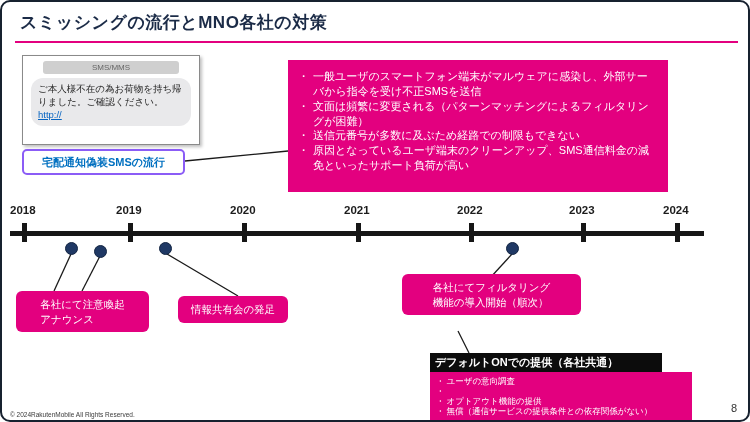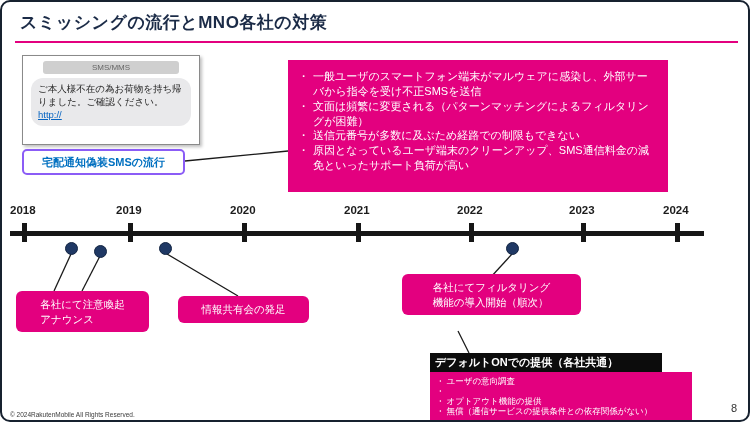--- a/index.html
+++ b/index.html
@@ -29,21 +29,21 @@
   .tl-line { position:absolute; left:8px; top:229px; width:694px; height:5px; background:#161616; }
   .tl-tick { position:absolute; top:221px; width:5px; height:19px; background:#161616; }
   .tl-year { position:absolute; top:202px; font-size:11.5px; font-weight:bold; color:#1c1c1c; }
   .dot { position:absolute; width:13px; height:13px; border-radius:50%; background:#1f3864; border:1px solid #142643; }
 
   .connectors { position:absolute; left:0; top:0; width:750px; height:422px; pointer-events:none; }
 
   
   .event { position:absolute; background:#e3007f; color:#fff; border-radius:6px; display:flex; align-items:center; justify-content:center; text-align:left; font-size:10.5px; line-height:1.35; white-space:pre-line; padding:2px 4px; }
   .ev-announce { left:14px; top:289px; width:133px; height:41px; }
-  .ev-infoshare { left:176px; top:294px; width:131px; height:27px; }
+  .ev-infoshare { left:176px; top:294px; width:110px; height:27px; }
   .ev-filtering { left:400px; top:272px; width:179px; height:41px; }
 
   
   .don-header { position:absolute; left:428px; top:351px; width:232px; height:21px; background:#0c0c0c; color:#fff; font-weight:bold; font-size:11px; line-height:19px; padding-left:5px; }
   .don-box { position:absolute; left:428px; top:370px; width:262px; background:#e3007f; color:#fff; font-size:8.5px; line-height:1.18; padding:4px 6px; }
   .don-box .p-bullet { gap:2px; }
 
   .footer { position:absolute; left:8px; bottom:2px; font-size:6.5px; color:#3a3a3a; }
   .page-no { position:absolute; right:11px; bottom:6px; font-size:11px; color:#333; }
 </style>

